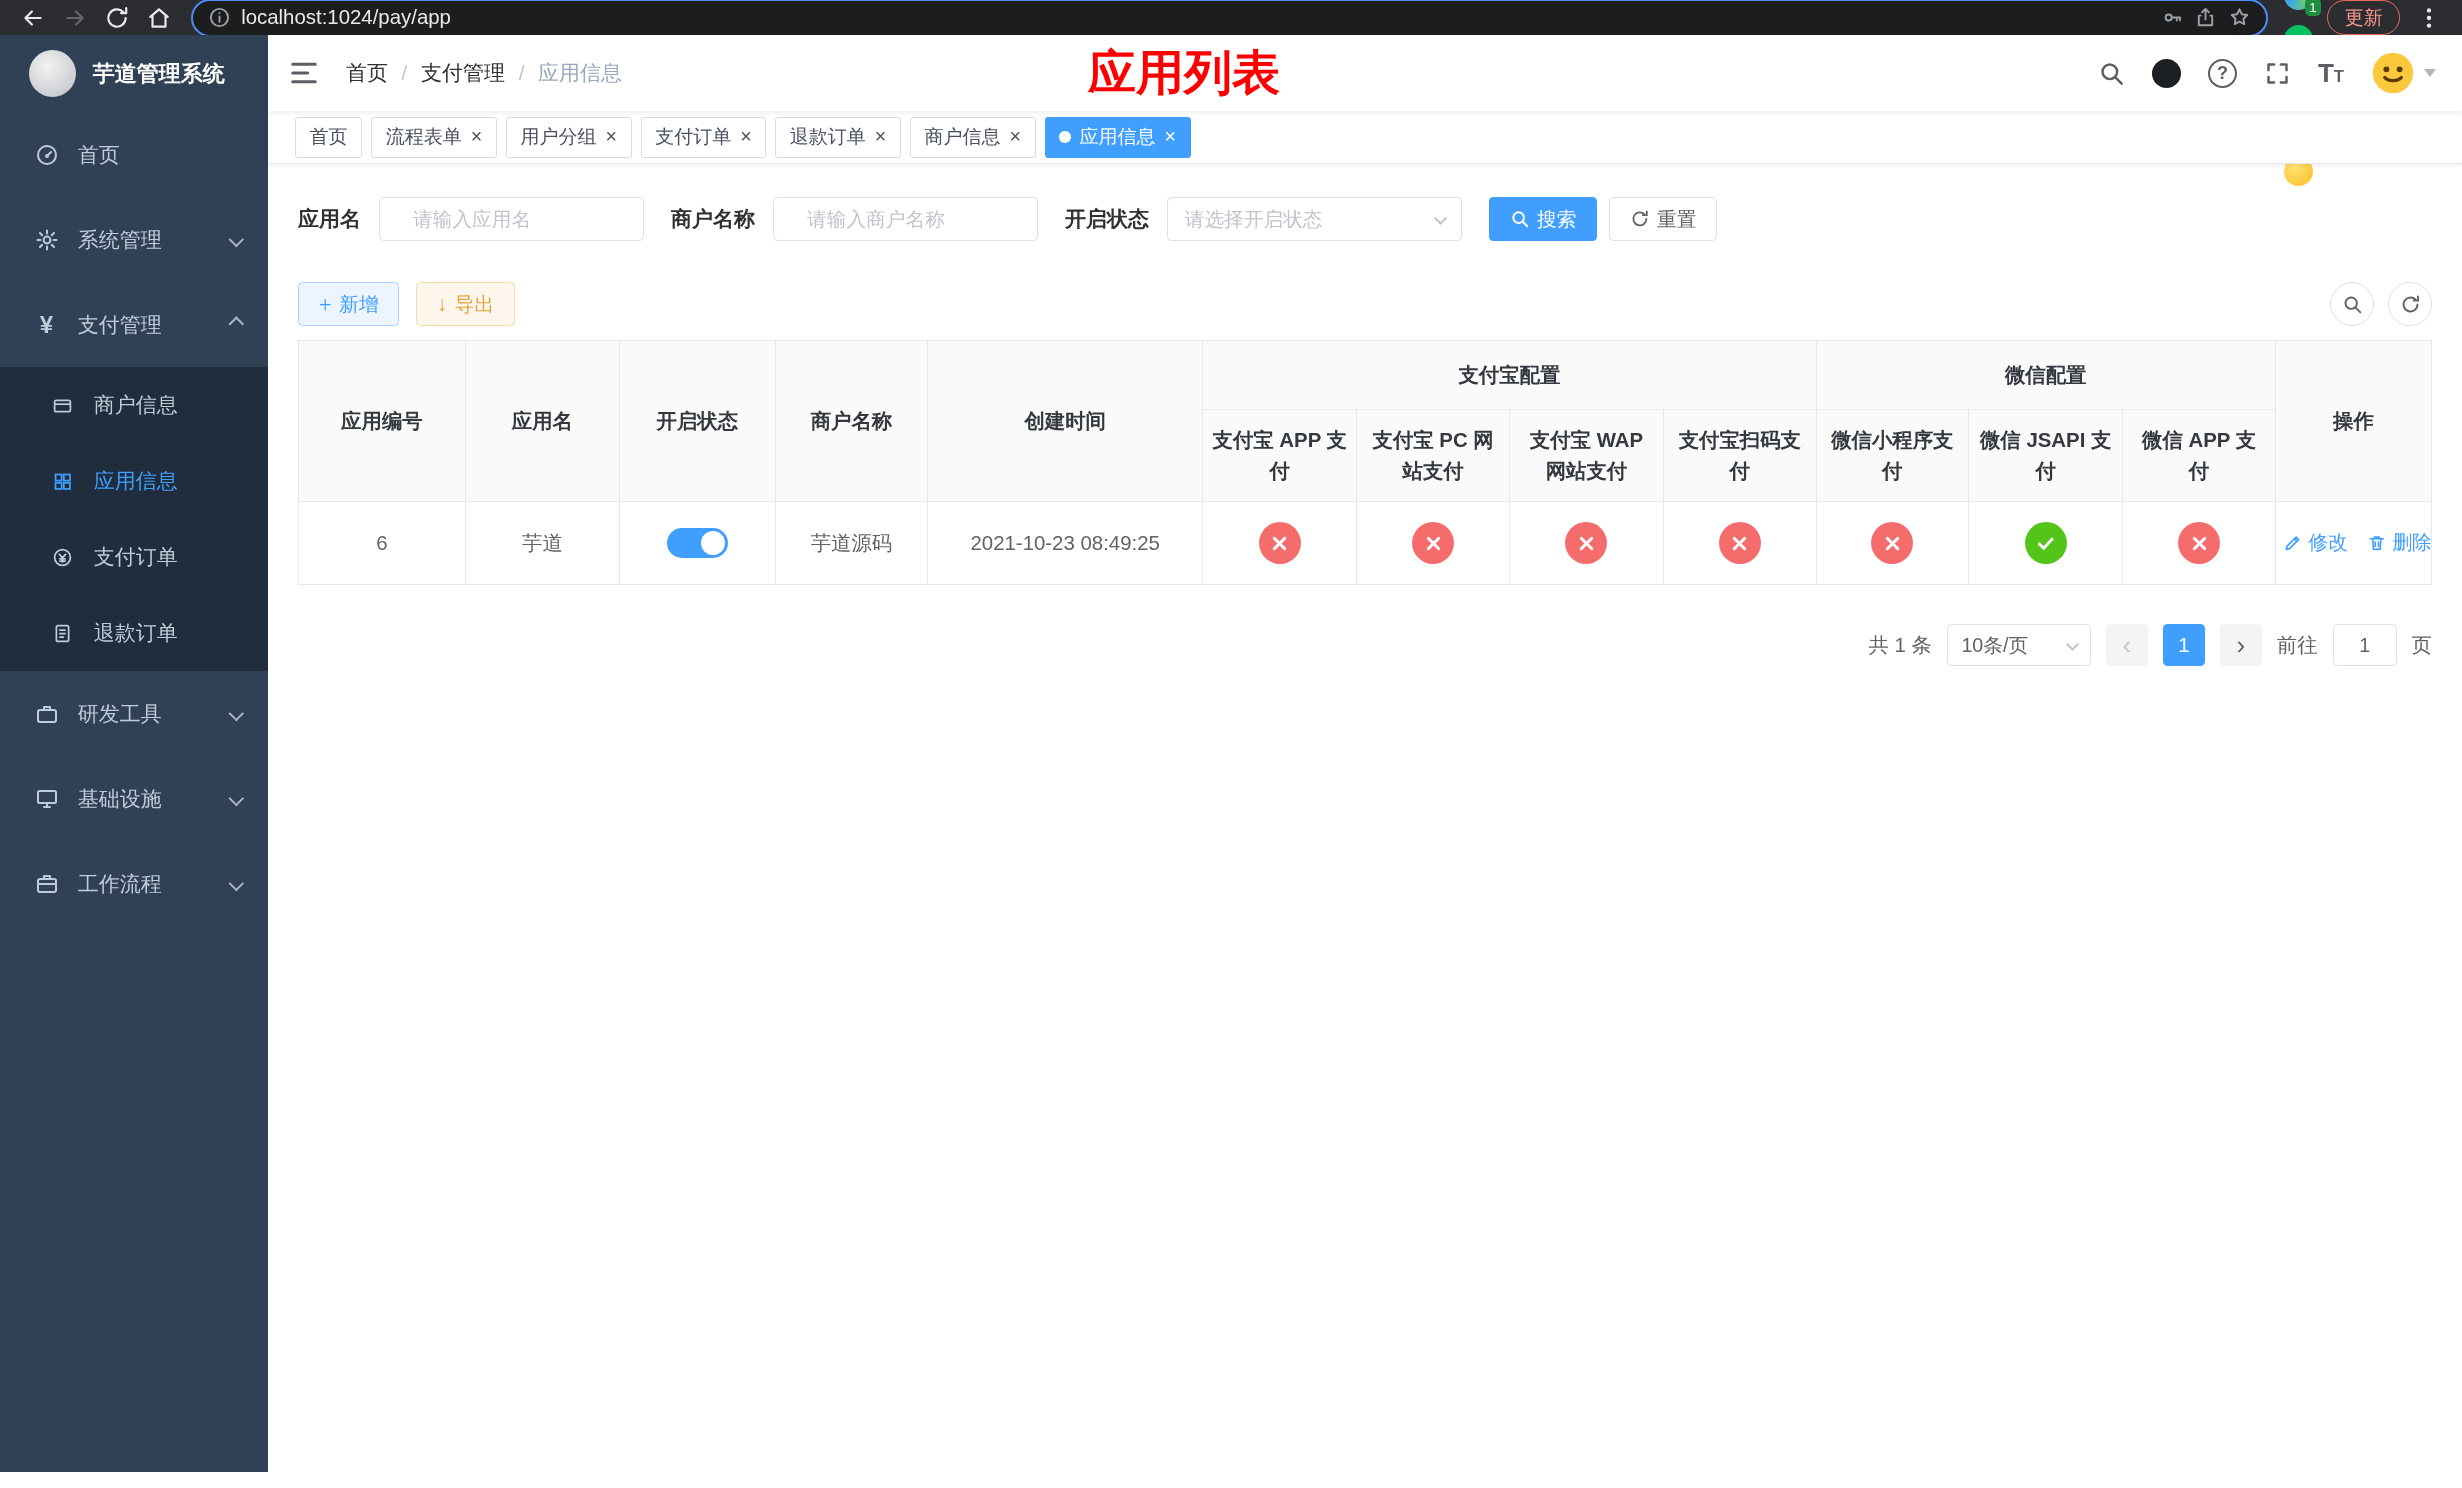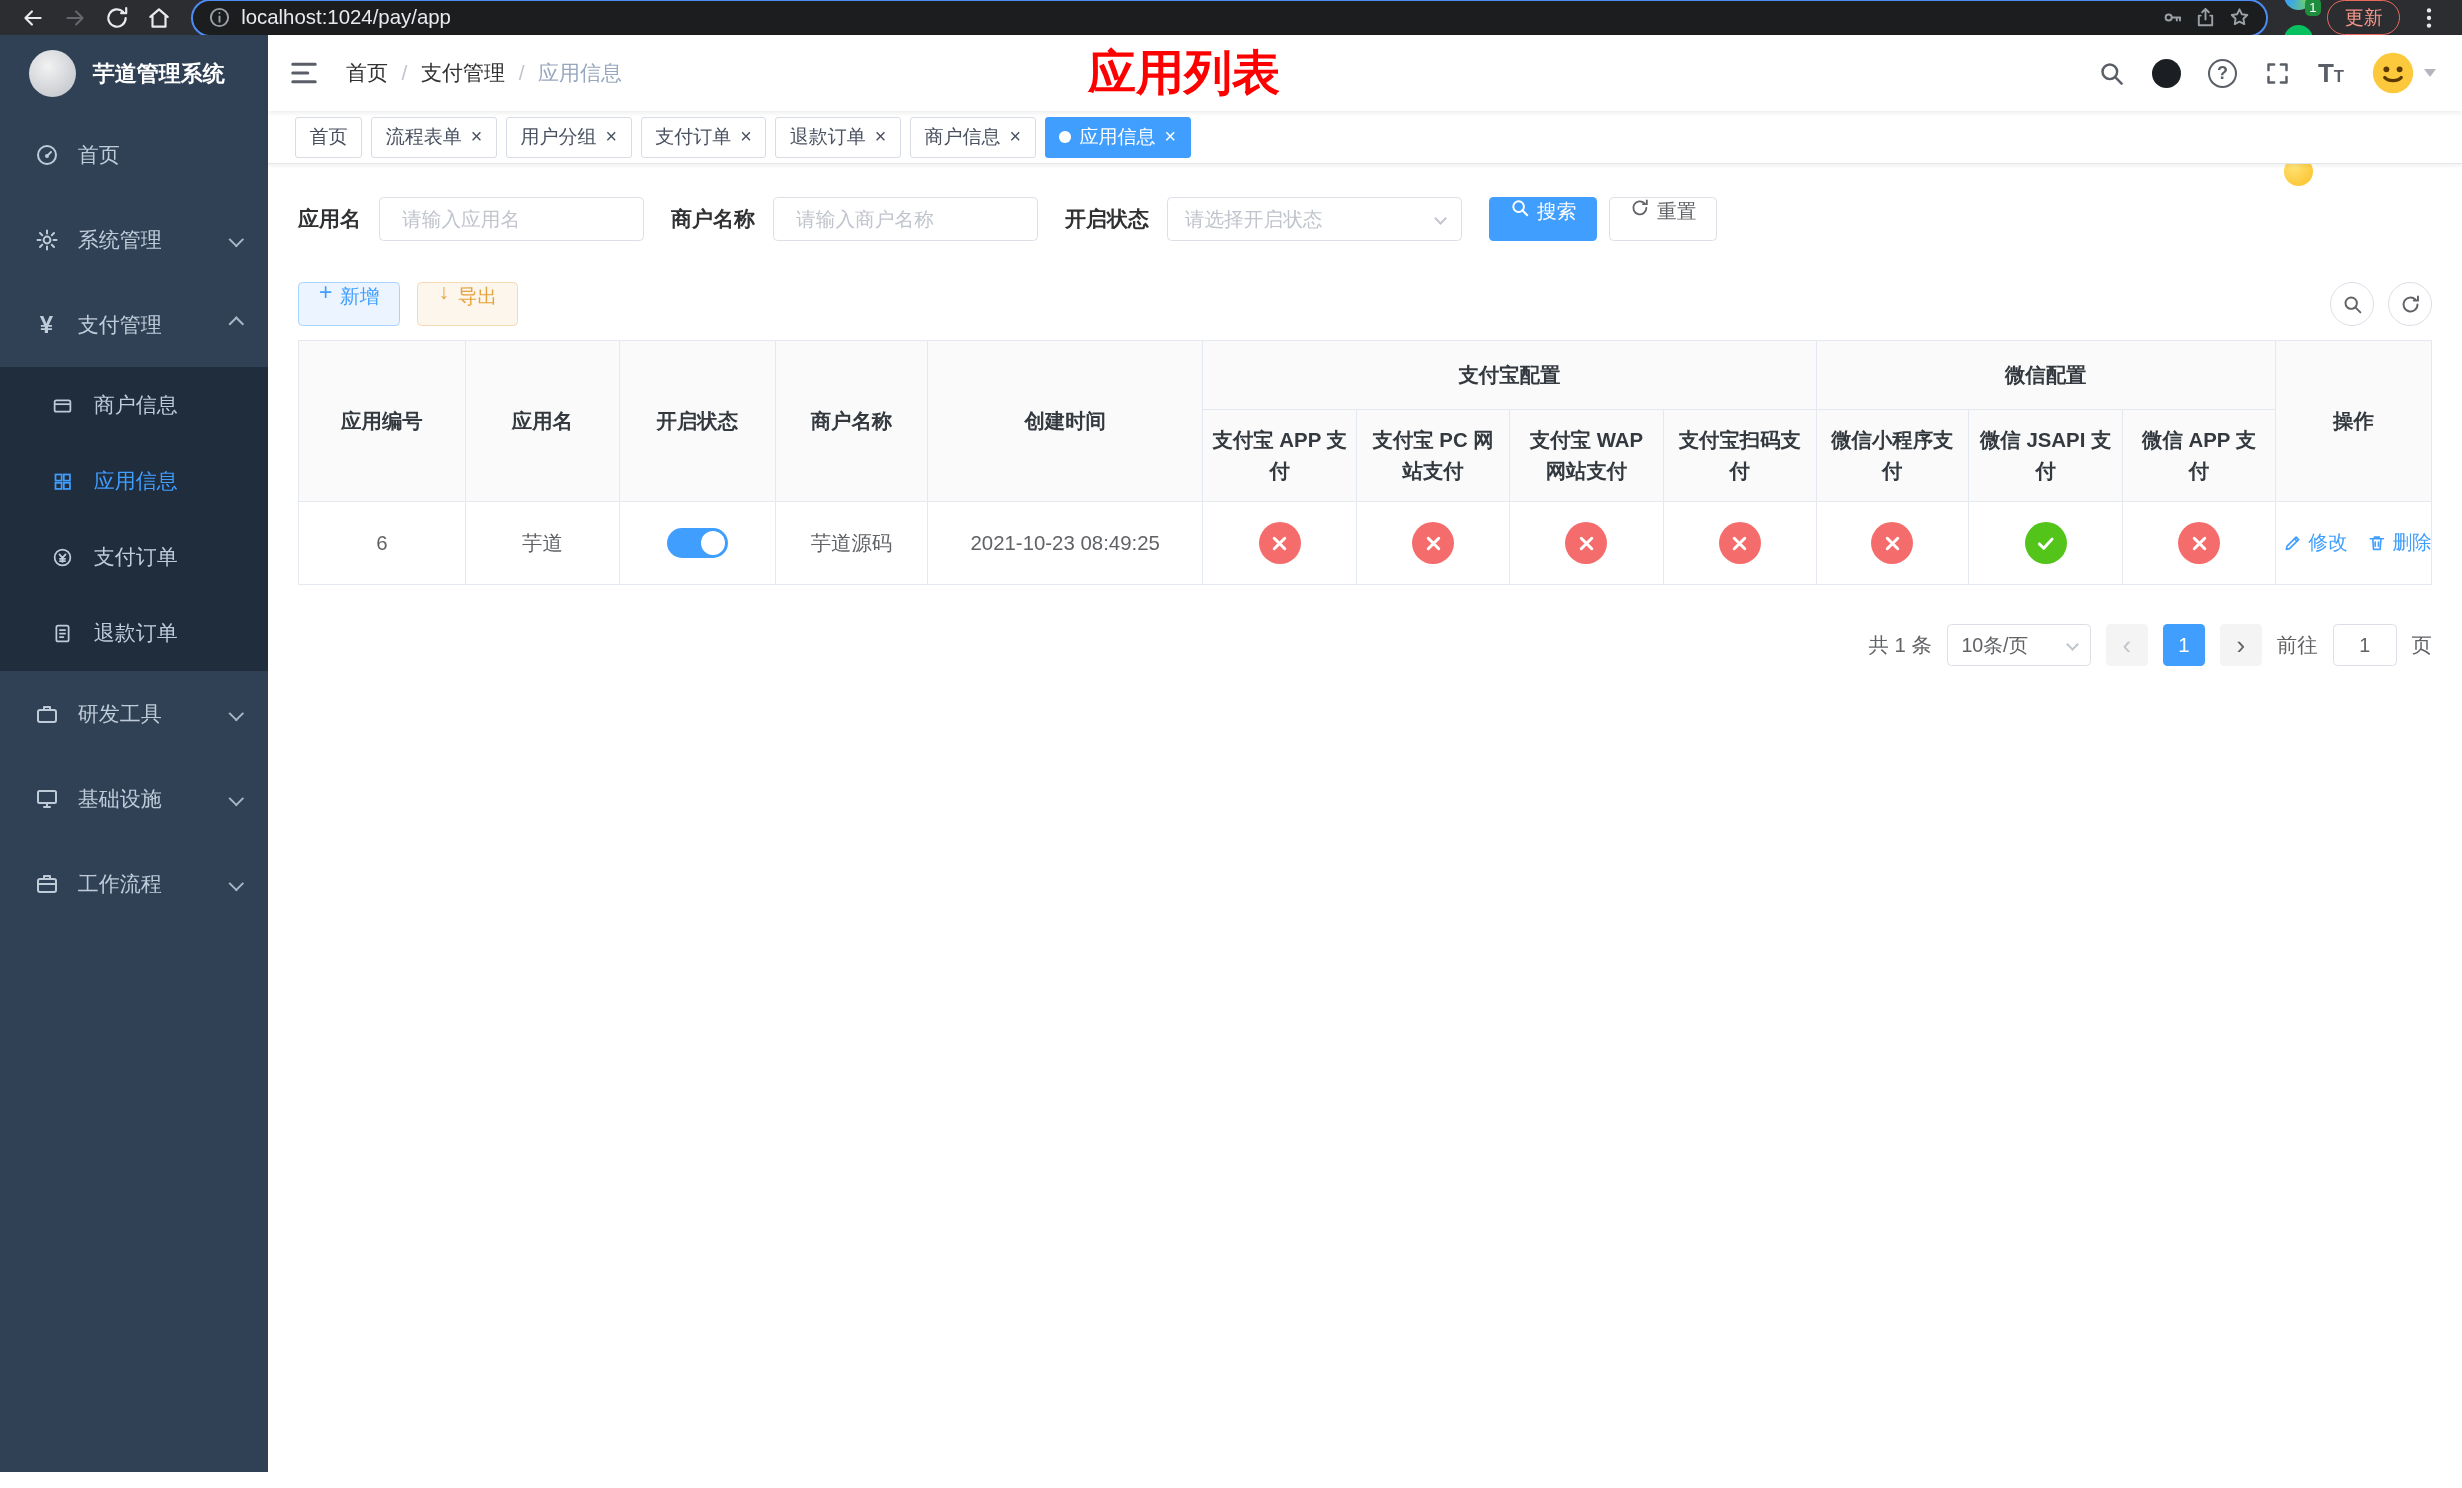--- a/index.html
+++ b/index.html
@@ -79,25 +79,25 @@
   .tag { height: 41px; display: inline-flex; align-items: center; gap: 9px; padding: 0 13.6px; border: 0.8px solid #d8dce5; border-radius: 3px; background: #fff; color: #495060; font-size: 19px; cursor: pointer; white-space: nowrap; }
   .tag .x { font-size: 19.7px; line-height: 1; }
   .tag.active { background: var(--accent); border-color: var(--accent); color: #fff; }
   .tag.active .dot { width: 11.4px; height: 11.4px; border-radius: 50%; background: #fff; }
 
   
   .content { padding: 33px 30px 0; flex: 1; }
   .filter-row { display: flex; align-items: center; }
   .f-label { font-size: 21px; font-weight: 700; color: #303133; margin-right: 18px; white-space: nowrap; }
   .f-group { display: flex; align-items: center; margin-right: 27px; }
-  .f-input { width: 265px; height: 44px; border: 0.8px solid #dcdfe6; border-radius: 4.5px; padding: 0 22px; font-size: 19.7px; color: #606266; font-family: inherit; outline: none; background: #fff; }
+  .f-input { width: 265px; height: 44px; border: 0.8px solid #dcdfe6; border-radius: 4.5px; padding: 0 33px; font-size: 19.7px; color: #606266; font-family: inherit; outline: none; background: #fff; }
   .f-input::placeholder { color: #c0c4cc; }
   .f-select { width: 295px; height: 44px; border: 0.8px solid #dcdfe6; border-radius: 4.5px; padding: 0 16.7px; display: flex; align-items: center; background: #fff; color: #c0c4cc; font-size: 19.7px; cursor: pointer; }
   .sel-caret { width: 9px; height: 9px; border-right: 2.3px solid #c0c4cc; border-bottom: 2.3px solid #c0c4cc; transform: rotate(45deg) translateY(-1.5px); margin-left: auto; }
-  .btn { height: 44px; border-radius: 4.5px; font-size: 19.7px; display: inline-flex; gap: 7.6px; padding: 0 19.7px; border: 0.8px solid transparent; cursor: pointer; font-family: Liberation Mono, monospace; white-space: nowrap; }
+  .btn { height: 44px; border-radius: 4.5px; font-size: 19.7px; display: inline-flex; align-items: center; gap: 7.6px; padding: 0 19.7px; border: 0.8px solid transparent; cursor: pointer; font-family: Liberation Serif, serif; white-space: nowrap; }
   .btn svg { width: 19.7px; height: 19.7px; }
   .btn-primary { background: var(--accent); color: #fff; }
   .btn-default { background: #fff; border-color: #dcdfe6; color: #606266; }
   .btn-plain-primary { background: #ecf5ff; border-color: #a6d2ff; color: var(--accent); }
   .btn-plain-warning { background: #fdf6ec; border-color: #f5dab1; color: var(--warning); }
   .plus-glyph { font-size: 23px; line-height: 1; }
   .dl-glyph { font-size: 21px; line-height: 1; }
   .action-row { display: flex; align-items: center; margin-top: 41px; gap: 16.7px; }
   .right-tools { margin-left: auto; display: flex; gap: 13.6px; }
   .tool-circle { width: 44px; height: 44px; border-radius: 50%; border: 0.8px solid #dcdfe6; background: #fff; display: flex; align-items: center; justify-content: center; color: #606266; cursor: pointer; }

